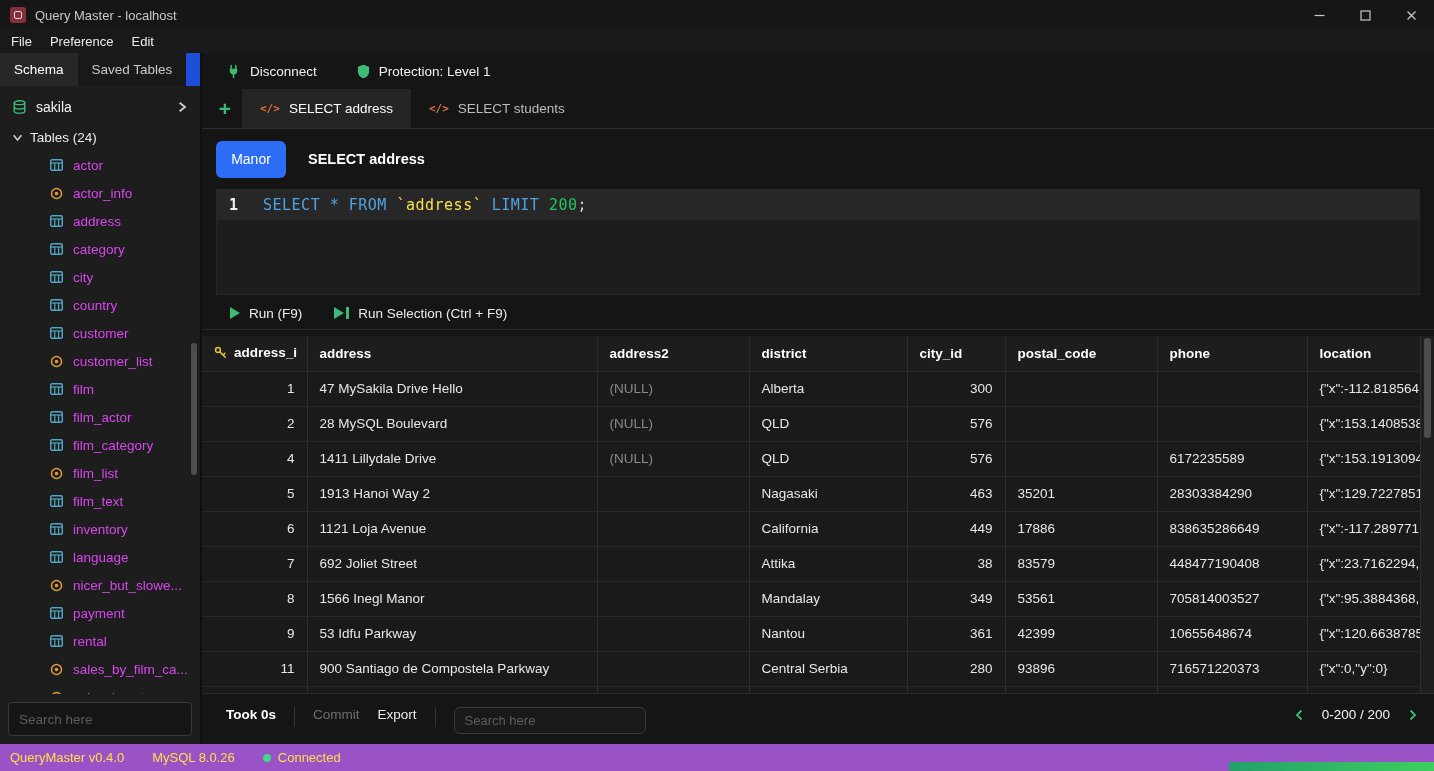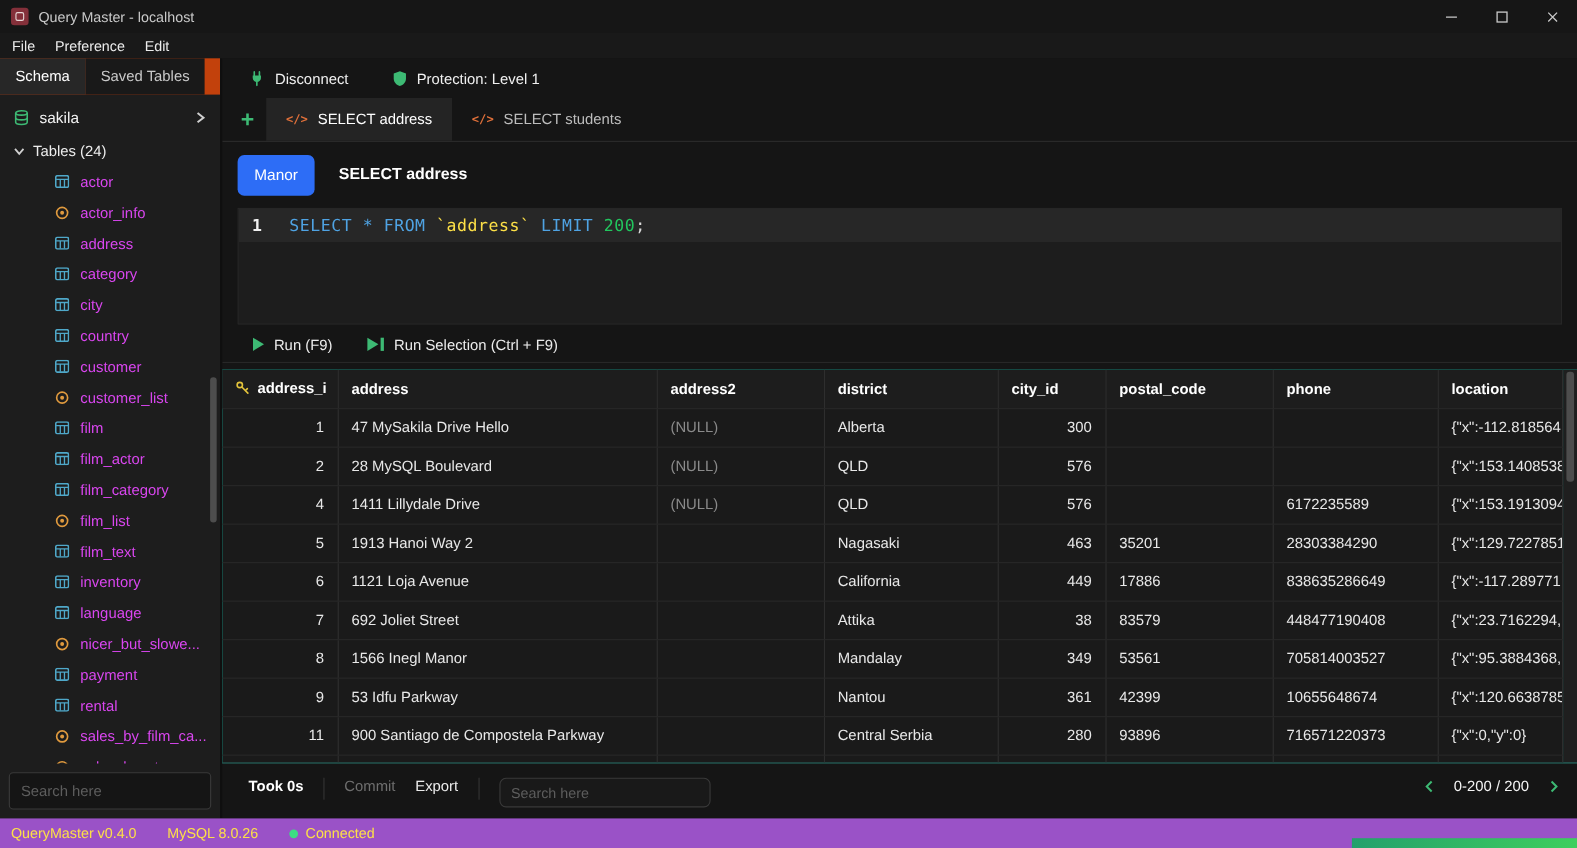--- a/index.html
+++ b/index.html
@@ -17,21 +17,21 @@
   .win-btn { width:46px; display:flex; align-items:center; justify-content:center; }
 
   
   .menubar { height:23px; flex:none; display:flex; align-items:center; padding-left:2px; background:#191919; }
   .menu-item { padding:0 9px; font-size:13px; color:#ececec; }
 
   .app-body { flex:1; min-height:0; display:flex; }
 
   
   .sidebar { width:202px; flex:none; background:#1d1d1d; display:flex; flex-direction:column; position:relative; border-right:2px solid #0f0f0f; }
-  .sidebar-tabs { height:33px; flex:none; display:flex; background:#c2410c; }
+  .sidebar-tabs { height:33px; flex:none; display:flex; background:#1d4ed8; }
   .stab { padding:0 14px; display:flex; align-items:center; font-size:13.5px; color:#c9c9c9; background:#191919; }
   .stab.active { background:#272727; color:#fff; }
   .db-row { height:32px; flex:none; margin-top:5px; display:flex; align-items:center; gap:9px; padding:0 12px; font-size:14px; color:#f2f2f2; }
   .db-chevron { margin-left:auto; display:flex; }
   .tables-row { height:28px; flex:none; display:flex; align-items:center; gap:7px; padding:0 12px; font-size:13.5px; color:#ececec; }
   .tables-list { flex:1; min-height:0; overflow:hidden; }
   .tree-item { height:28px; display:flex; align-items:center; gap:10px; padding-left:50px; font-size:13.5px; color:#d946ef; white-space:nowrap; }
   .tree-icon { display:flex; flex:none; }
   .sidebar-scroll { position:absolute; right:3px; top:290px; width:6px; height:132px; background:#4d4d4d; border-radius:3px; }
   .sidebar-search-wrap { flex:none; padding:8px; }
@@ -63,21 +63,21 @@
   .tok-number  { color:#22c55e; }
   .tok-plain   { color:#d8d8d8; }
 
   .run-row { height:33px; flex:none; margin-top:2px; display:flex; align-items:center; gap:32px; padding-left:28px; border-bottom:1px solid #272727; }
   .run-item { display:flex; align-items:center; gap:9px; font-size:13.5px; color:#ececec; }
   .play { width:0; height:0; border-left:10px solid var(--accent-green,#3dba74); border-top:6px solid transparent; border-bottom:6px solid transparent; }
   .playwrap { display:flex; align-items:center; gap:2px; }
   .playbar { width:3px; height:12px; background:var(--accent-green,#3dba74); }
 
   .results { flex:1; min-height:0; position:relative; margin-top:6px; }
-  .table-clip { height:358px; overflow:hidden; position:relative; border-bottom:1px solid #2b2b2b; background:#14b8a6; }
+  .table-clip { height:358px; overflow:hidden; position:relative; border-bottom:1px solid #2b2b2b; background:#bef264; }
   table { border-collapse:collapse; table-layout:fixed; width:calc(100% - 13px); background:#1a1a1a; }
   th,td { height:35px; padding:0 12px; border-right:1px solid #2e2e2e; border-bottom:1px solid #282828; font-size:13.5px; text-align:left; white-space:nowrap; overflow:hidden; color:#e8e8e8; }
   thead th { font-weight:bold; color:#fff; background:#1d1d1d; }
   td:nth-child(1), td:nth-child(5) { text-align:right; }
   td.null { color:#8a8a8a; }
   .key-ic { display:inline-block; vertical-align:-2px; margin-right:7px; }
   .tscroll { position:absolute; right:0; top:0; bottom:0; width:13px; background:#1f1f1f; }
   .tscroll-thumb { position:absolute; top:2px; left:3px; width:7px; height:100px; background:#4d4d4d; border-radius:3px; }
 
   .footer { height:37px; flex:none; display:flex; align-items:flex-start; gap:18px; padding-left:24px; }

